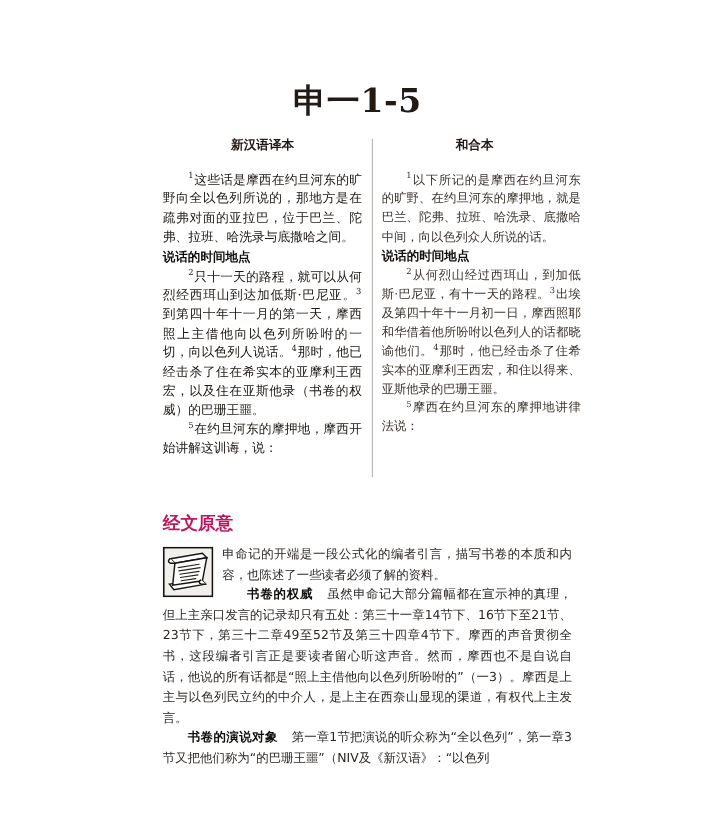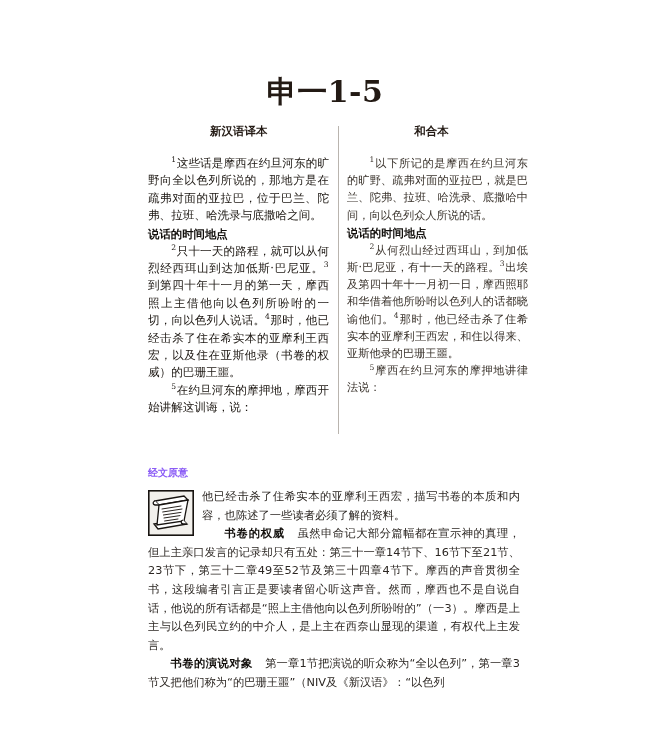--- a/index.html
+++ b/index.html
@@ -106,23 +106,23 @@
 
   
   .commentary {
     position: absolute;
     left: 148px;
     top: 466px;
     width: 372px;
   }
   .comm-title {
     font-family: "DejaVu Sans", "Liberation Sans", sans-serif;
-    font-size: 10px;
-    font-weight: bold;
-    color: #8b5cf6;
+    font-size: 16px;
+    font-weight: bold;
+    color: #be185d;
     margin-bottom: 8px;
   }
   .comm-body {
     position: relative;
     font-family: "DejaVu Sans", "Liberation Sans", sans-serif;
     font-size: 11.3px;
     line-height: 18.6px;
     text-align: justify;
     text-justify: inter-ideograph;
     color: #2b2622;
@@ -167,21 +167,21 @@
       <div class="sect-head">说话的时间地点</div>
 
       <p class="verse-para"><sup class="vn">2</sup><span>只十一天的路程，就可以从何烈经西珥山到达加低斯·巴尼亚。</span><sup class="vn">3</sup><span>到第四十年十一月的第一天，摩西照上主借他向以色列所吩咐的一切，向以色列人说话。</span><sup class="vn">4</sup><span>那时，他已经击杀了住在希实本的亚摩利王西宏，以及住在亚斯他录（书卷的权威）的巴珊王噩。</span></p>
 
       <p class="verse-para"><sup class="vn">5</sup><span>在约旦河东的摩押地，摩西开始讲解这训诲，说：</span></p>
     </div>
 
     <div class="col col-right">
       <div class="col-head right-head">和合本</div>
 
-      <p class="verse-para"><sup class="vn">1</sup><span>以下所记的是摩西在约旦河东的旷野、疏弗对面的亚拉巴，就是巴兰、陀弗、拉班、哈洗录、底撒哈中间，向以色列众人所说的话。</span></p>
+      <p class="verse-para"><sup class="vn">1</sup><span>以下所记的是摩西在约旦河东的旷野、在约旦河东的摩押地，就是巴兰、陀弗、拉班、哈洗录、底撒哈中间，向以色列众人所说的话。</span></p>
 
       <div class="sect-head">说话的时间地点</div>
 
       <p class="verse-para"><sup class="vn">2</sup><span>从何烈山经过西珥山，到加低斯·巴尼亚，有十一天的路程。</span><sup class="vn">3</sup><span>出埃及第四十年十一月初一日，摩西照耶和华借着他所吩咐以色列人的话都晓谕他们。</span><sup class="vn">4</sup><span>那时，他已经击杀了住希实本的亚摩利王西宏，和住以得来、亚斯他录的巴珊王噩。</span></p>
 
       <p class="verse-para"><sup class="vn">5</sup><span>摩西在约旦河东的摩押地讲律法说：</span></p>
     </div>
   </div>
 
   <div class="commentary">
@@ -200,21 +200,21 @@
           <line x1="14" y1="19" x2="33" y2="16"></line>
           <line x1="14.7" y1="22" x2="34" y2="19"></line>
           <line x1="15.4" y1="25" x2="33" y2="22.4"></line>
           <line x1="16" y1="28" x2="32" y2="25.6"></line>
           <line x1="16.6" y1="31" x2="30" y2="29"></line>
         </g>
         <path d="M7 11 C4.6 11.8 4.4 14.4 7 15 L11 15" fill="#ffffff" stroke="#171310" stroke-width="1.3"></path>
         <path d="M35 30 C32.6 30.8 32.4 33.4 35 34 L39 34" fill="#ffffff" stroke="#171310" stroke-width="1.3"></path>
       </svg>
 
-      <p class="comm-para">他已经击杀了住希实本的亚摩利王西宏，描写书卷的本质和内容，也陈述了一些读者必须了解的资料。</p>
+      <p class="comm-para">申命记的开端是一段公式化的编者引言，描写书卷的本质和内容，也陈述了一些读者必须了解的资料。</p>
 
       <p class="comm-para indent"><span class="run-head">书卷的权威</span><span class="gap"></span><span>虽然申命记大部分篇幅都在宣示神的真理，但上主亲口发言的记录却只有五处：第三十一章14节下、16节下至21节、23节下，第三十二章49至52节及第三十四章4节下。摩西的声音贯彻全书，这段编者引言正是要读者留心听这声音。然而，摩西也不是自说自话，他说的所有话都是“照上主借他向以色列所吩咐的”（一3）。摩西是上主与以色列民立约的中介人，是上主在西奈山显现的渠道，有权代上主发言。</span></p>
 
       <p class="comm-para indent"><span class="run-head">书卷的演说对象</span><span class="gap"></span><span>第一章1节把演说的听众称为“全以色列”，第一章3节又把他们称为“的巴珊王噩”（NIV及《新汉语》：“以色列</span></p>
 
     </div>
   </div>
 
 </div>
 

